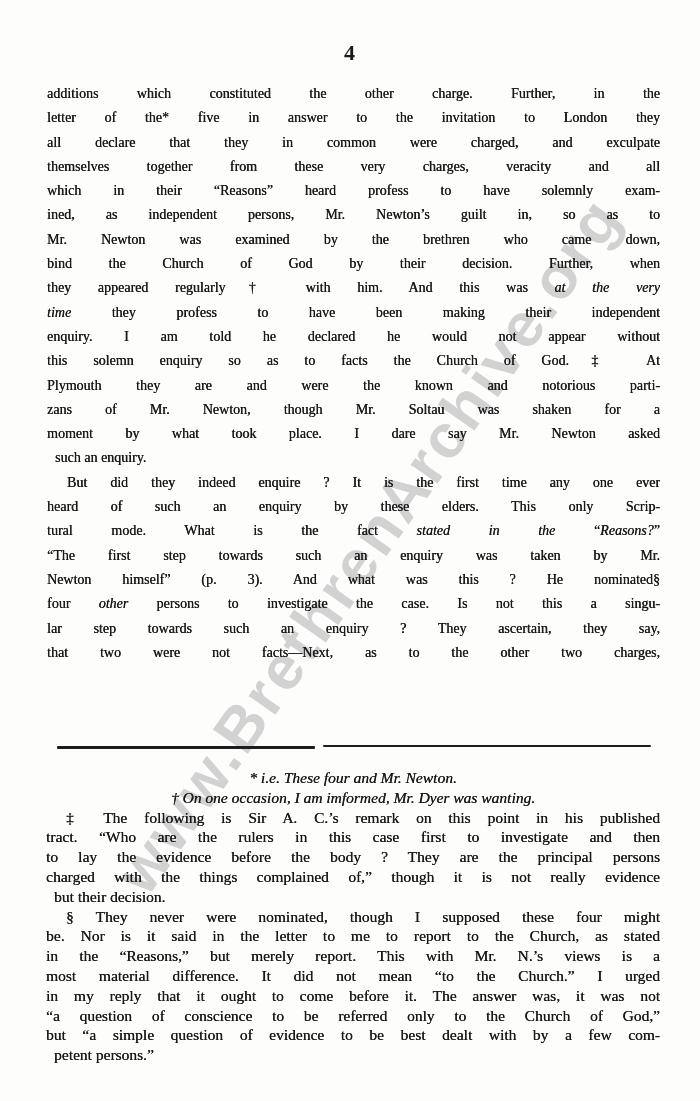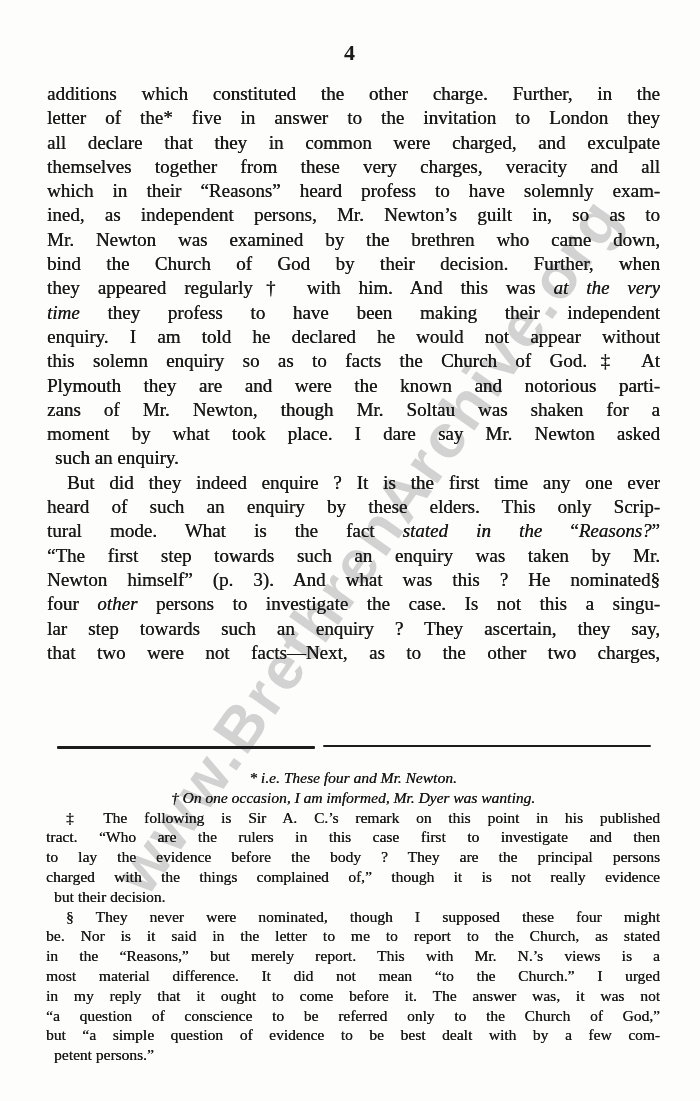--- a/index.html
+++ b/index.html
@@ -40,21 +40,21 @@
     font-size: 22px;
     font-weight: bold;
     z-index: 2;
     letter-spacing: 1px;
   }
   .bodytext {
     position: absolute;
     left: 47px;
     top: 82px;
     width: 613px;
-    font-size: 19px;
+    font-size: 14px;
     line-height: 24.3px;
     z-index: 2;
     text-shadow: 0.3px 0 0 currentColor; 
   }
   .fnotes {
     position: absolute;
     left: 46px;
     top: 768px;
     width: 614px;
     font-size: 15.5px;

